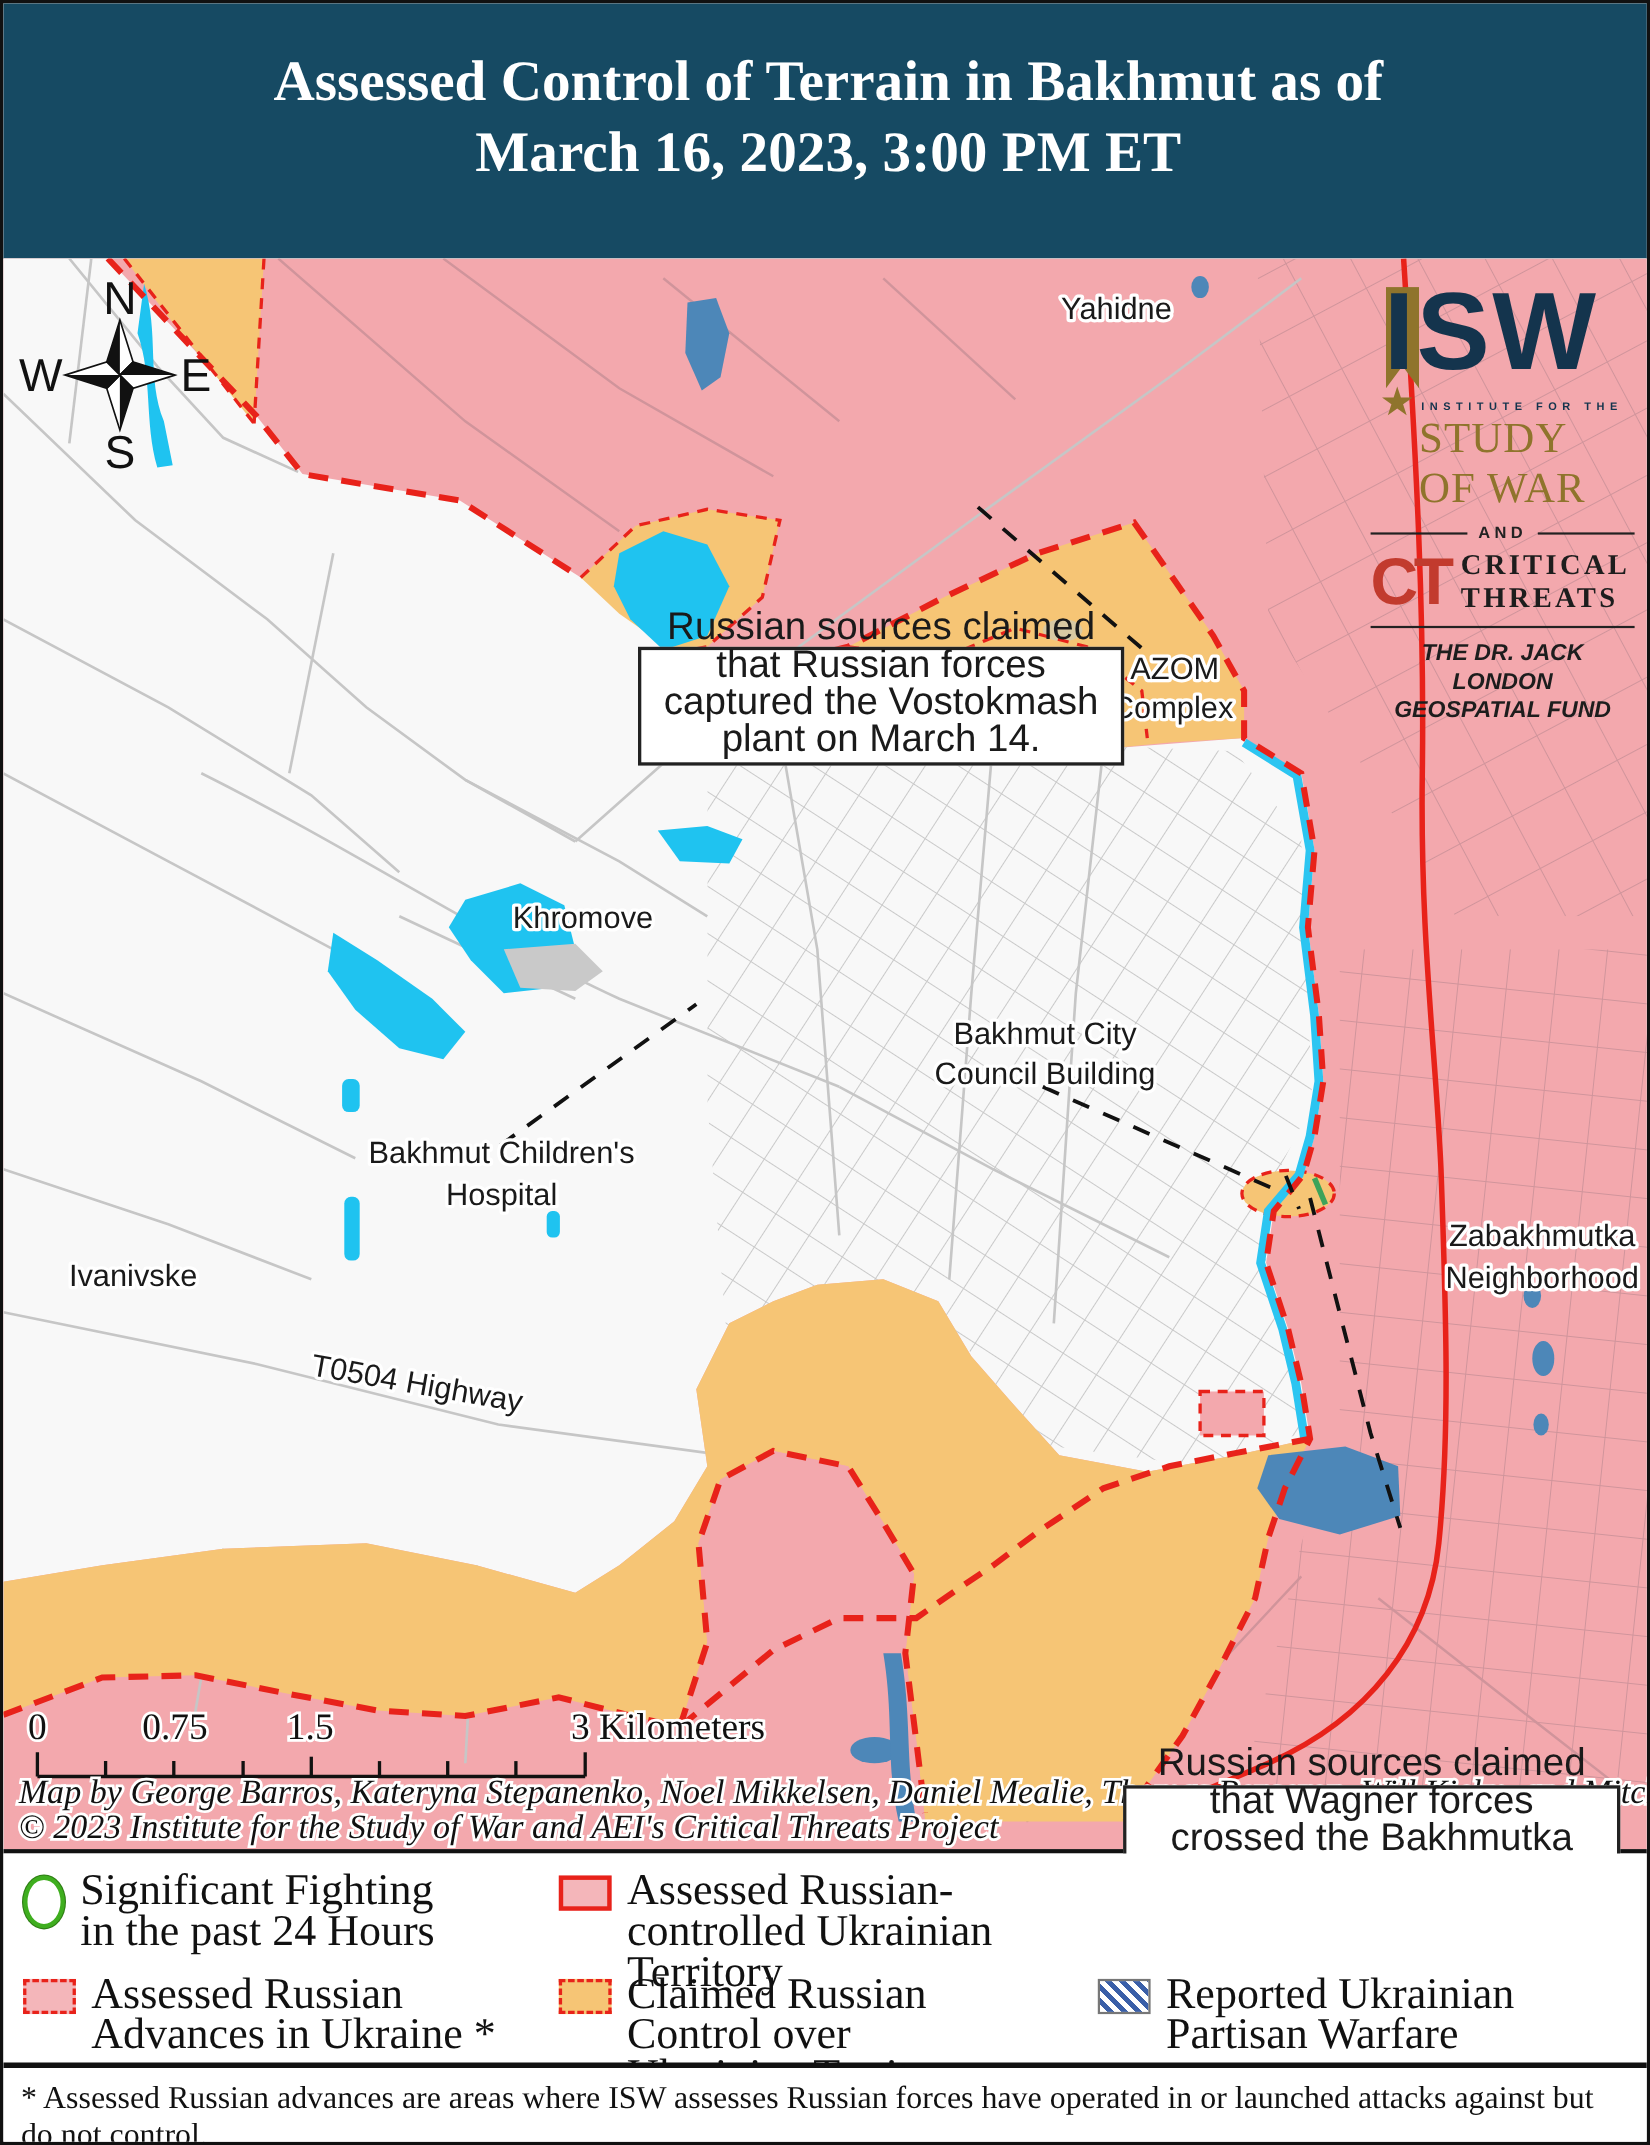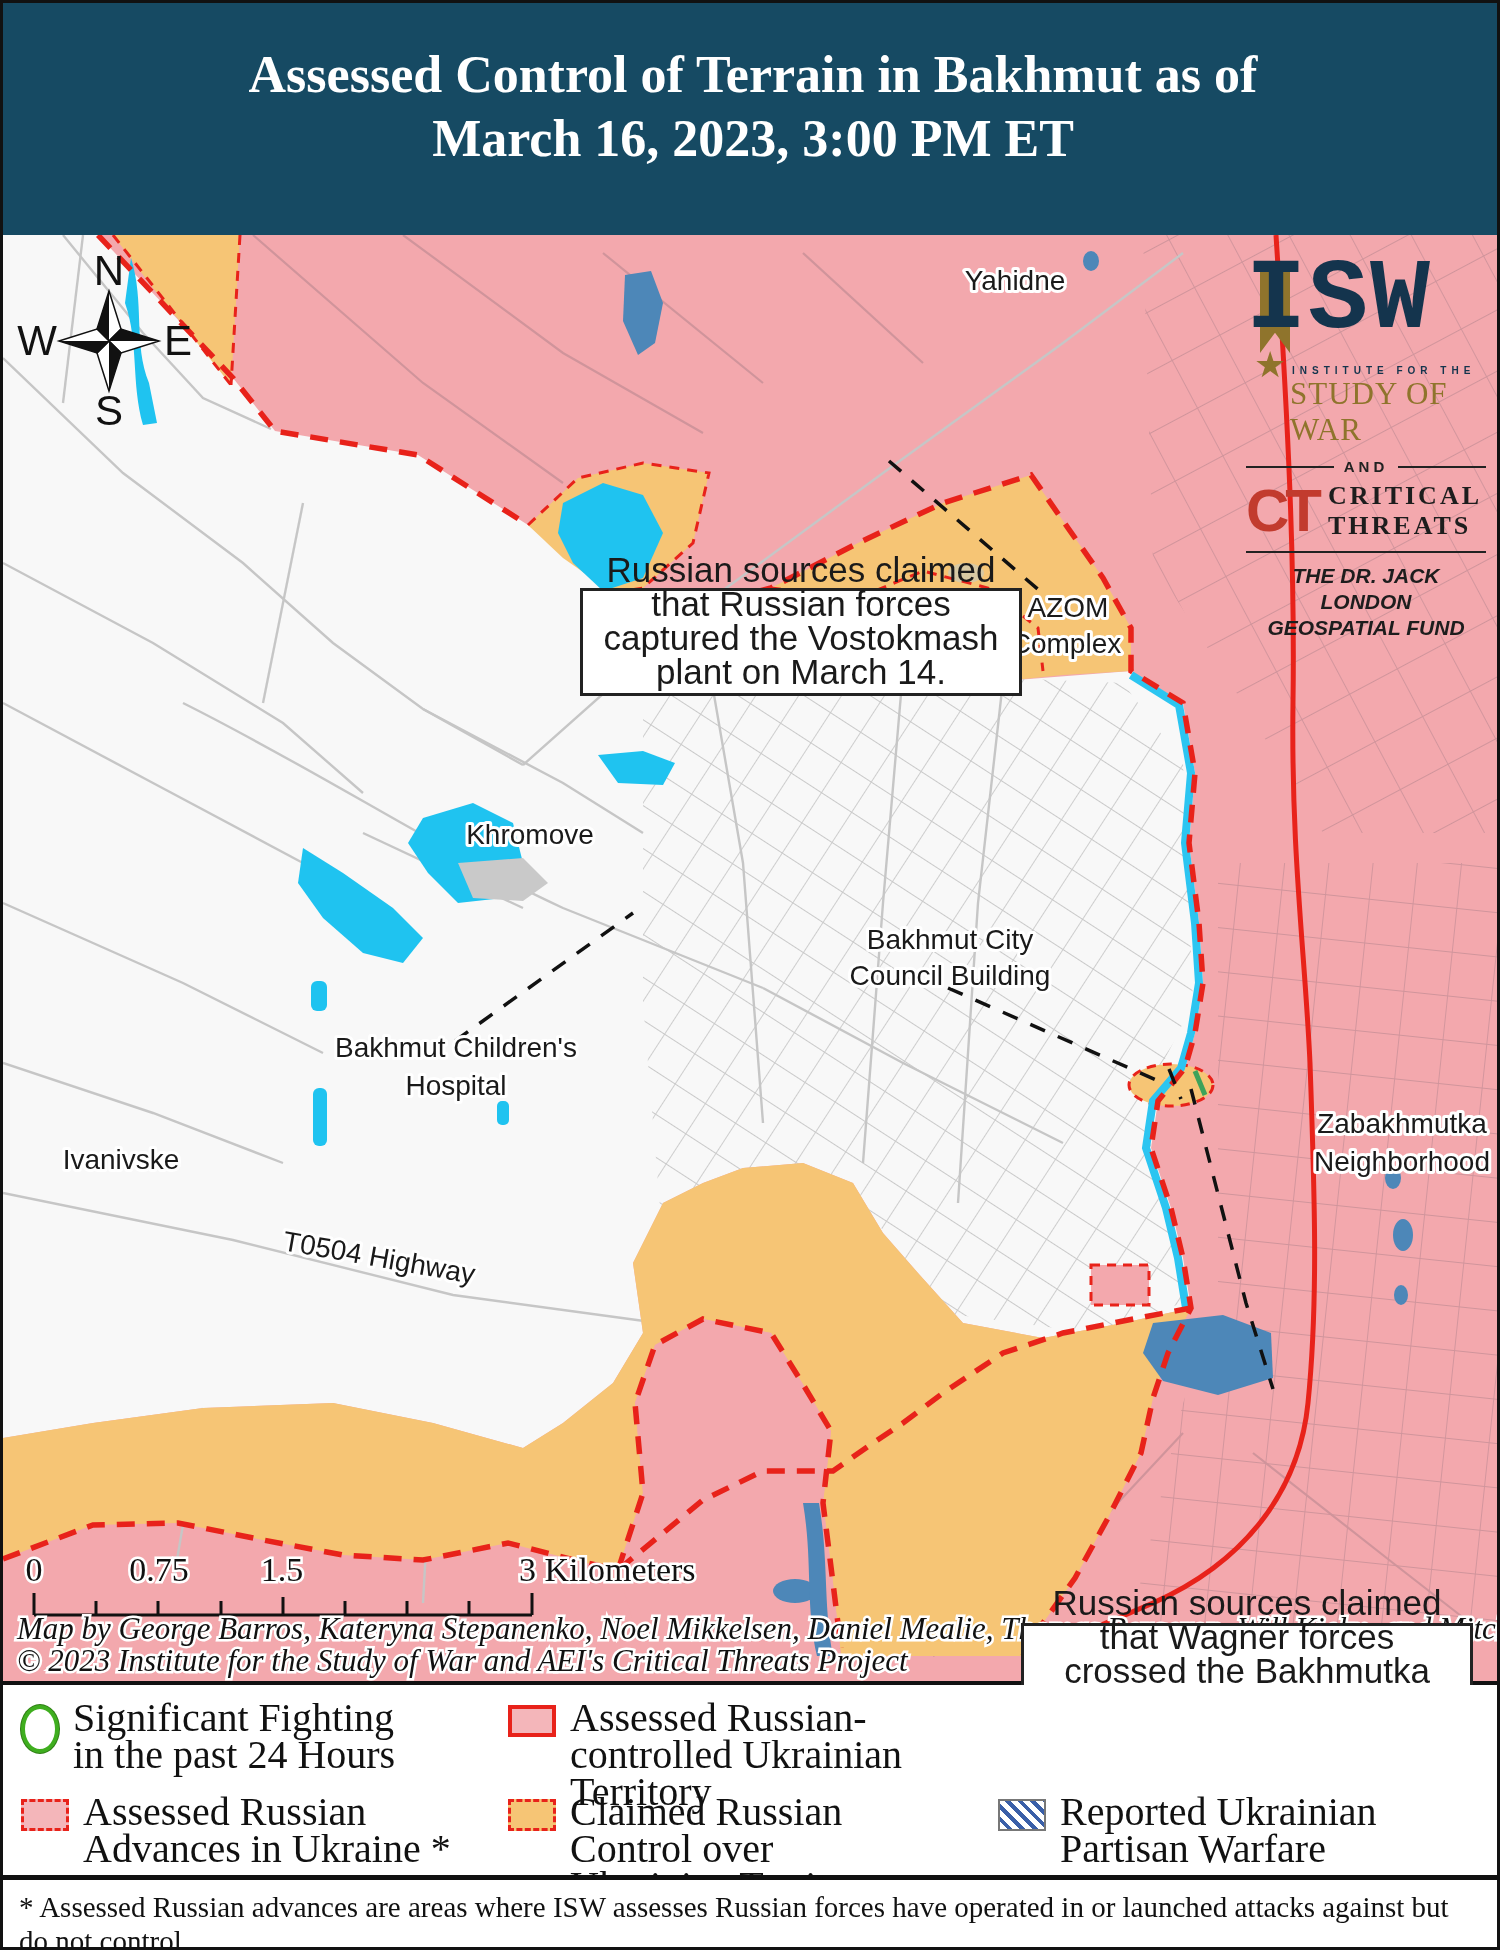--- a/index.html
+++ b/index.html
@@ -24,26 +24,26 @@
       paint-order:stroke;stroke:#ffffff;stroke-width:5px;text-anchor:start;}
   .note-box{position:absolute;background:#fff;border:3px solid #222;
       font-family:"Liberation Sans",sans-serif;font-size:35px;line-height:34px;color:#1a1a1a;
       text-align:center;display:flex;align-items:flex-end;justify-content:center;padding:4px 10px;
       box-sizing:border-box;}
   
   #logo{position:absolute;left:1243px;top:248px;width:240px;color:#14344d;}
   #logo .isw-row{position:relative;height:106px;}
   #logo .ribbon{position:absolute;left:14px;top:10px;width:30px;height:92px;background:#8f742c;
       clip-path:polygon(0 0,100% 0,100% 100%,50% 78%,0 100%);}
-  #logo .isw-text{position:absolute;left:0;top:0;font-family:Liberation Mono, monospace;
+  #logo .isw-text{position:absolute;left:12px;top:0;font-family:Liberation Sans, sans-serif;
       font-size:100px;line-height:100px;font-weight:bold;letter-spacing:2px;color:#14344d;}
   #logo .star{position:absolute;left:8px;top:96px;font-size:36px;color:#8f742c;line-height:36px;}
   #logo .institute{margin:8px 0 0 46px;font-family:"Liberation Sans",sans-serif;font-size:10px;
       font-weight:bold;letter-spacing:5px;color:#14344d;}
-  #logo .study{margin:0 0 4px 44px;font-family:"Liberation Serif",serif;font-size:31px;
+  #logo .study{margin:0 0 4px 44px;font-family:"Liberation Serif",serif;font-size:39px;
       letter-spacing:1px;color:#8f742c;}
   #logo .and-row{display:flex;align-items:center;margin-top:10px;}
   #logo .and-row .line{flex:1;height:2px;background:#222;}
   #logo .and-row .and{margin:0 10px;font-family:"Liberation Sans",sans-serif;font-size:15px;
       font-weight:bold;letter-spacing:4px;color:#222;}
   #logo .ct-row{display:flex;align-items:center;margin-top:6px;}
   #logo .ct-mark{font-family:"Liberation Sans",sans-serif;font-size:60px;font-weight:900;
       color:#c23b2e;letter-spacing:-4px;line-height:60px;}
   #logo .ct-words{margin-left:10px;font-family:Liberation Serif, serif;font-weight:800;
       font-size:26px;letter-spacing:3px;color:#1d1d1d;line-height:30px;}

